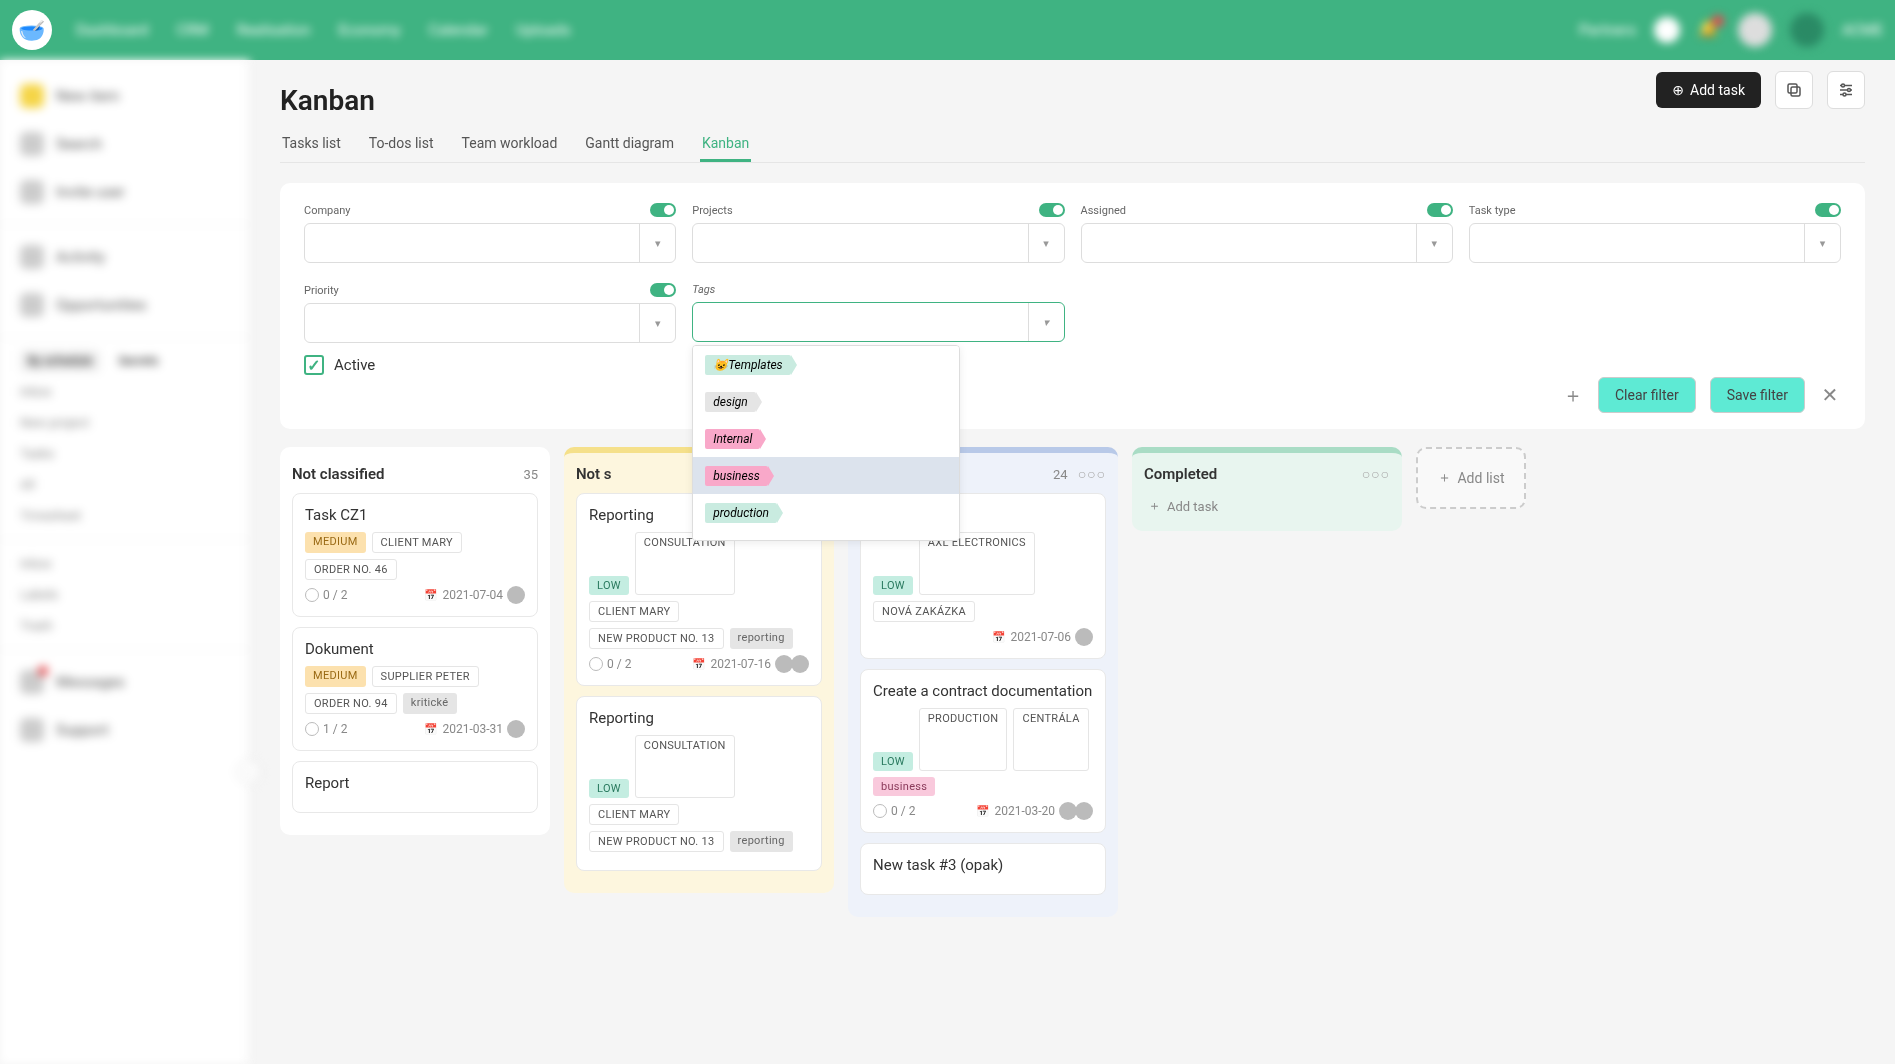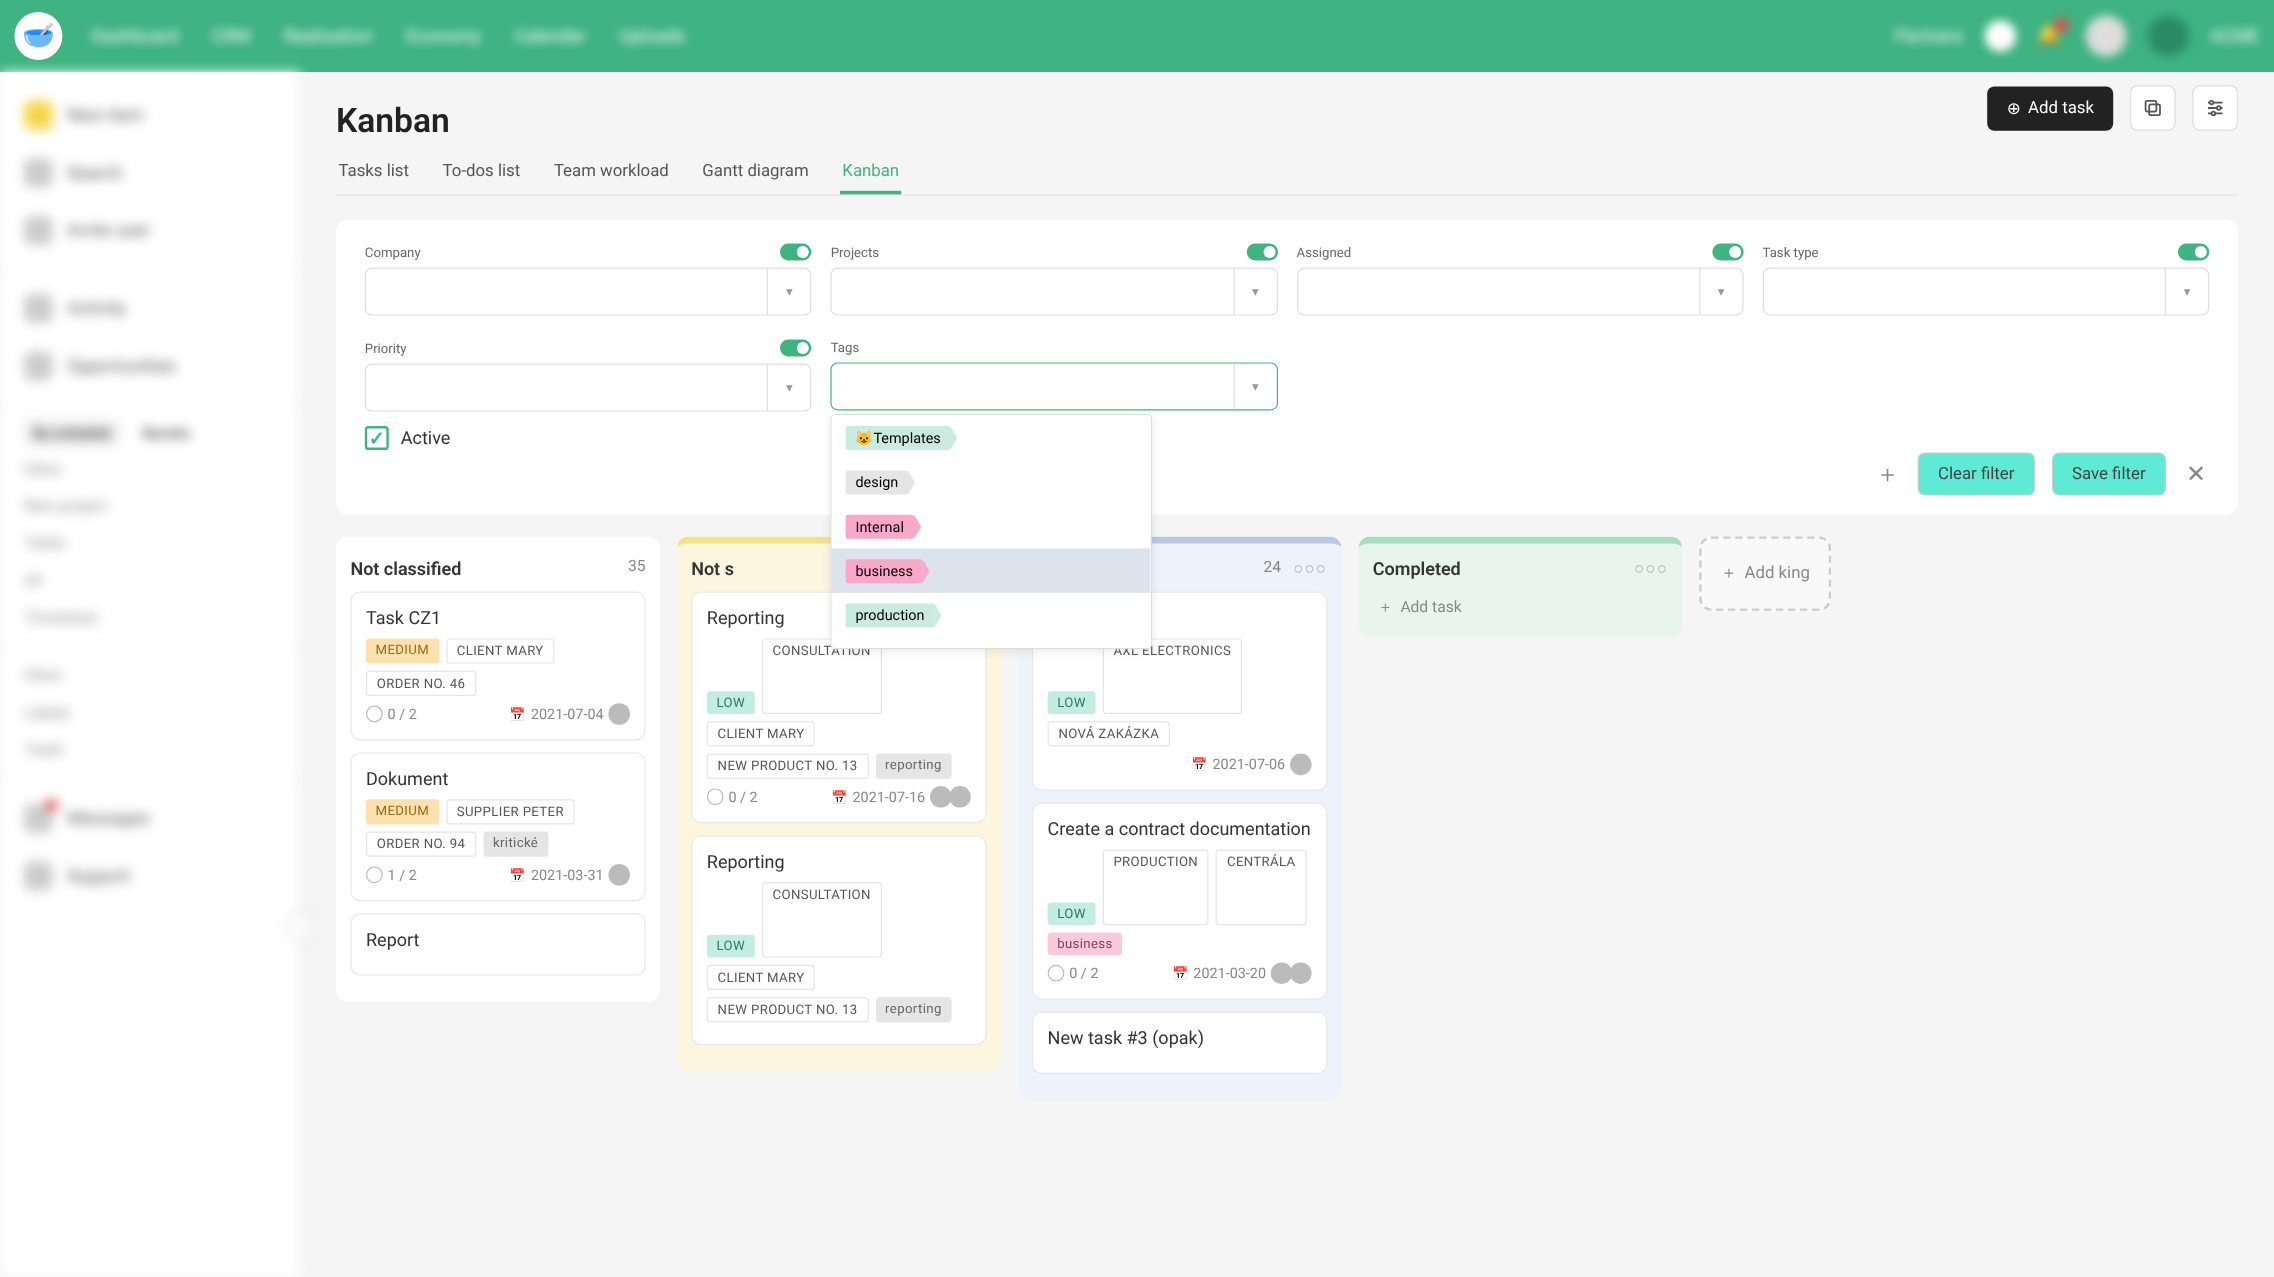--- a/index.html
+++ b/index.html
@@ -70,21 +70,21 @@
   .tag-production{ background:#c9ebe0;} .tag-production:after{border-left:6px solid #c9ebe0;}
   .tag-kriticke{ background:#e5e5e5;} .tag-kriticke:after{border-left:6px solid #e5e5e5;}
   .cursor-hand{position:absolute; font-size:16px; pointer-events:none;}
 
   
   .board{ display:flex; gap:14px; align-items:flex-start;}
   .column{ background:#fff; border-radius:10px; width:270px; padding:12px; border-top:6px solid transparent;}
   .column.yellow{ border-top-color:#f5e08a; background:#fdf6de;}
   .column.blue{ border-top-color:#b8c9e8; background:#eef2fa;}
   .column.green{ border-top-color:#a9dcc5; background:#e8f5ef;}
-  .col-head{ display:flex; justify-content:space-between; align-items:flex-start; margin-bottom:10px;}
+  .col-head{ display:flex; justify-content:space-between; align-items:center; margin-bottom:10px;}
   .col-title{ font-size:15px; font-weight:600; color:#333;}
   .col-count{ font-size:13px; color:#888;}
   .col-menu{ color:#aaa; font-size:14px; letter-spacing:1px;}
   .card{ background:#fff; border:1px solid #e8e8e8; border-radius:8px; padding:12px; margin-bottom:10px;}
   .card-title{ font-size:15px; color:#333; margin-bottom:8px;}
   .pill-row{ display:flex; flex-wrap:wrap; gap:6px; margin-bottom:6px;}
   .pill{ font-size:11px; padding:3px 8px; border-radius:3px; background:#eee; color:#555; letter-spacing:0.3px;}
   .pill.medium{ background:#fce1ae; color:#9a6a15;}
   .pill.low{ background:#c4ede1; color:#2a7a5f;margin-top:44px;}
   .pill.white{ background:#fff; border:1px solid #e5e5e5;}
@@ -252,21 +252,21 @@
         <div class="filter-field">
           <div class="filter-label-row">
               <span class="filter-label">Priority</span>
               <span class="toggle"></span>
             </div>
           <div class="select-box">
               <div class="select-body"></div>
               <div class="select-chev">▾</div>
             </div>
         </div>
-        <div class="filter-field" style="position:relative;">
+        <div class="filter-field" style="position:relative;font-style:italic;">
           <div class="filter-label-row">
               <span class="filter-label">Tags</span>
             </div>
           <div class="select-box open">
               <div class="select-body"></div>
               <div class="select-chev">▾</div>
             </div>
 
           <div class="dropdown" style="top:62px; left:0;" id="tags-dd">
               <div class="dd-item"><span class="dd-tag tag-templates">😺Templates</span></div>
@@ -438,18 +438,18 @@
               <span class="col-menu">○○○</span>
             </span>
           </div>
           <div class="add-task-link">
             <span>＋</span>
             <span>Add task</span>
           </div>
         </div>
         <div class="add-col">
           <span>＋</span>
-          <span>Add king</span>
+          <span>Add list</span>
         </div>
       </div>
 
   </div>
 </div>
 
 </body></html>

